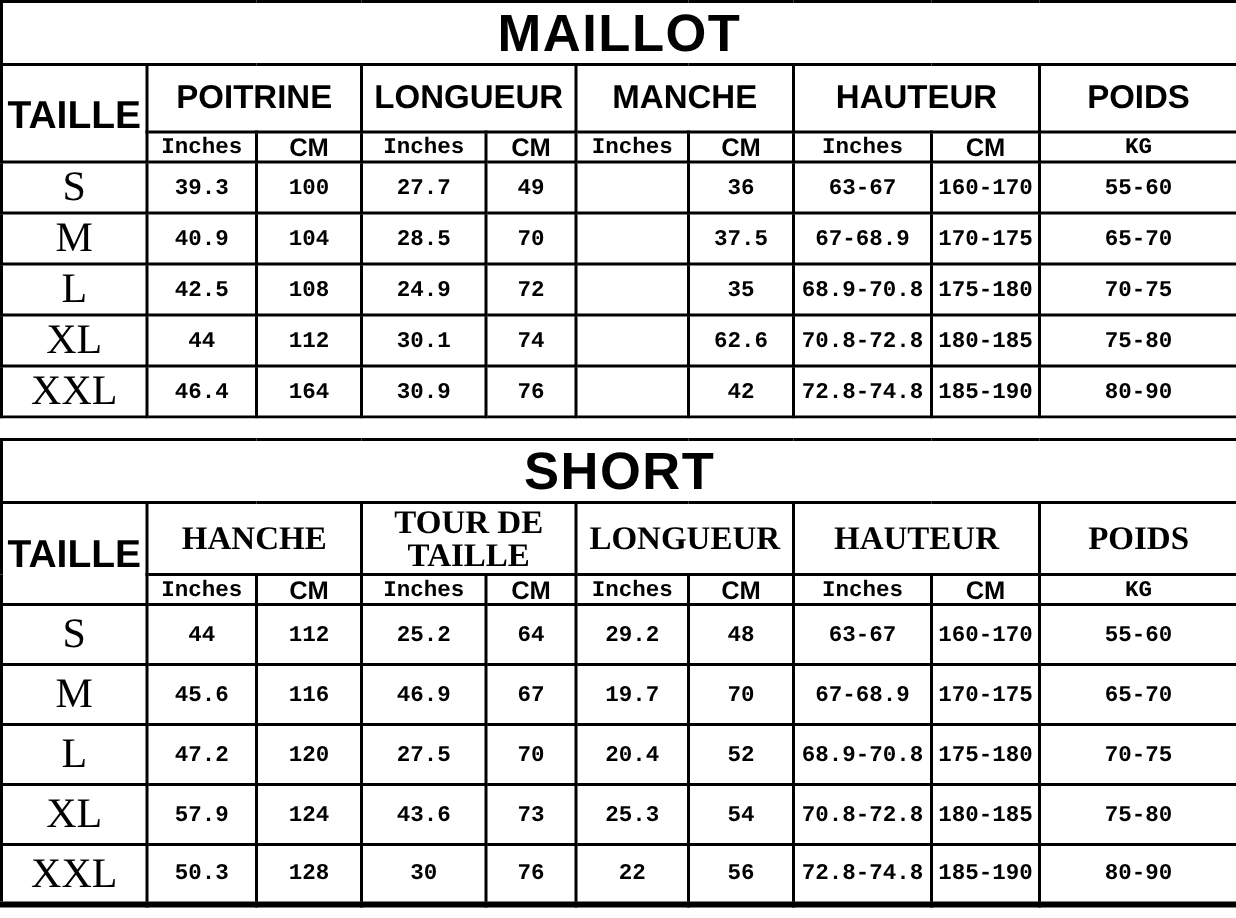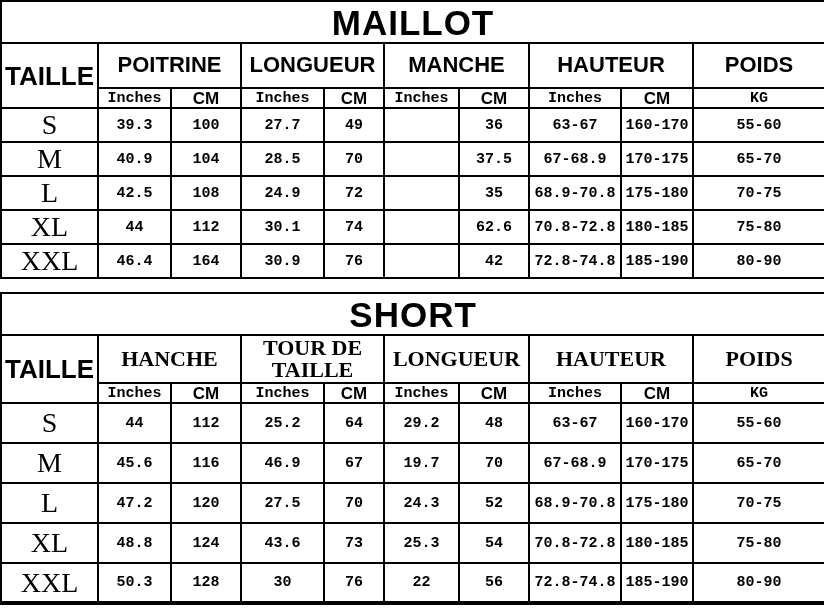--- a/index.html
+++ b/index.html
@@ -227,29 +227,29 @@
         <td class="val-td">67-68.9</td>
         <td class="val-td">170-175</td>
         <td class="val-td">65-70</td>
       </tr>
       <tr>
         <td class="size-td">L</td>
         <td class="val-td">47.2</td>
         <td class="val-td">120</td>
         <td class="val-td">27.5</td>
         <td class="val-td">70</td>
-        <td class="val-td">24.3</td>
+        <td class="val-td">20.4</td>
         <td class="val-td">52</td>
         <td class="val-td">68.9-70.8</td>
         <td class="val-td">175-180</td>
         <td class="val-td">70-75</td>
       </tr>
       <tr>
         <td class="size-td">XL</td>
-        <td class="val-td">48.8</td>
+        <td class="val-td">57.9</td>
         <td class="val-td">124</td>
         <td class="val-td">43.6</td>
         <td class="val-td">73</td>
         <td class="val-td">25.3</td>
         <td class="val-td">54</td>
         <td class="val-td">70.8-72.8</td>
         <td class="val-td">180-185</td>
         <td class="val-td">75-80</td>
       </tr>
       <tr>

